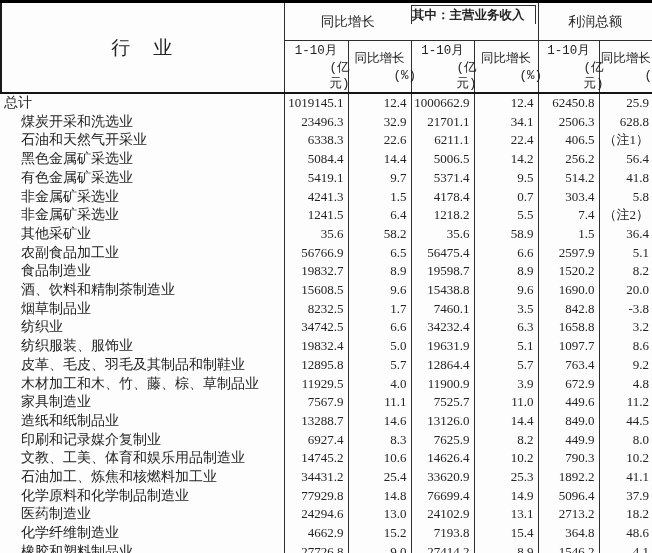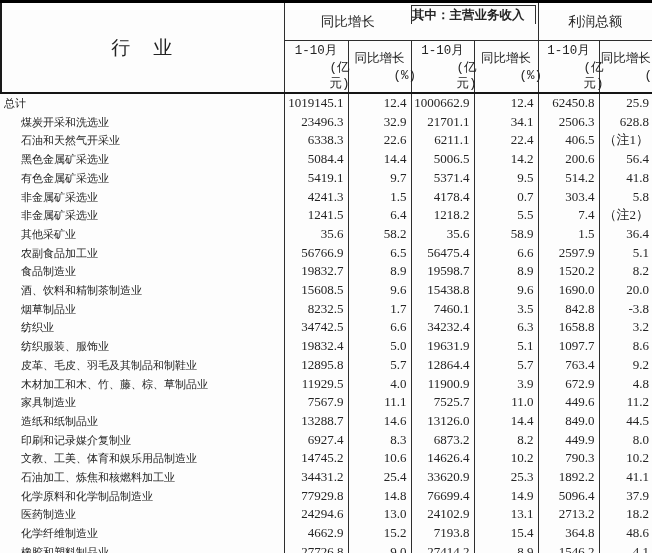--- a/index.html
+++ b/index.html
@@ -46,21 +46,21 @@
     text-align:center;
     font-size:12.5px;
     font-family:Liberation Mono, monospace;
   }
   .sub.last { border-right:2px solid #1a1a1a; }
   .sub .l1 { line-height:17px; padding-top:2px; }
   .sub .l2 { line-height:16px;margin-left:45px; }
   
   tr.data-row td { height:18.7px; line-height:18.7px; font-size:13px; white-space:nowrap; overflow:hidden; }
   tr.data-row td.ind {
-    font-size:11px;
+    font-size:14px;
     padding-left:20px;
     text-align:left;
   }
   tr.data-row.total td.ind { padding-left:3px; }
   tr.data-row td.num {
     text-align:right;
     padding-right:4px;
     border-left:1px solid #2e2e2e;
     font-family:"Liberation Serif","DejaVu Serif",serif;
   }
@@ -142,21 +142,21 @@
       <td class="num">22.4</td>
       <td class="num">406.5</td>
       <td class="num">（注1）</td>
     </tr>
         <tr class="data-row">
       <td class="ind">黑色金属矿采选业</td>
       <td class="num">5084.4</td>
       <td class="num">14.4</td>
       <td class="num">5006.5</td>
       <td class="num">14.2</td>
-      <td class="num">200.6</td>
+      <td class="num">256.2</td>
       <td class="num">56.4</td>
     </tr>
         <tr class="data-row">
       <td class="ind">有色金属矿采选业</td>
       <td class="num">5419.1</td>
       <td class="num">9.7</td>
       <td class="num">5371.4</td>
       <td class="num">9.5</td>
       <td class="num">514.2</td>
       <td class="num">41.8</td>
@@ -275,21 +275,21 @@
       <td class="num">14.6</td>
       <td class="num">13126.0</td>
       <td class="num">14.4</td>
       <td class="num">849.0</td>
       <td class="num">44.5</td>
     </tr>
         <tr class="data-row">
       <td class="ind">印刷和记录媒介复制业</td>
       <td class="num">6927.4</td>
       <td class="num">8.3</td>
-      <td class="num">6873.2</td>
+      <td class="num">7625.9</td>
       <td class="num">8.2</td>
       <td class="num">449.9</td>
       <td class="num">8.0</td>
     </tr>
         <tr class="data-row">
       <td class="ind">文教、工美、体育和娱乐用品制造业</td>
       <td class="num">14745.2</td>
       <td class="num">10.6</td>
       <td class="num">14626.4</td>
       <td class="num">10.2</td>

